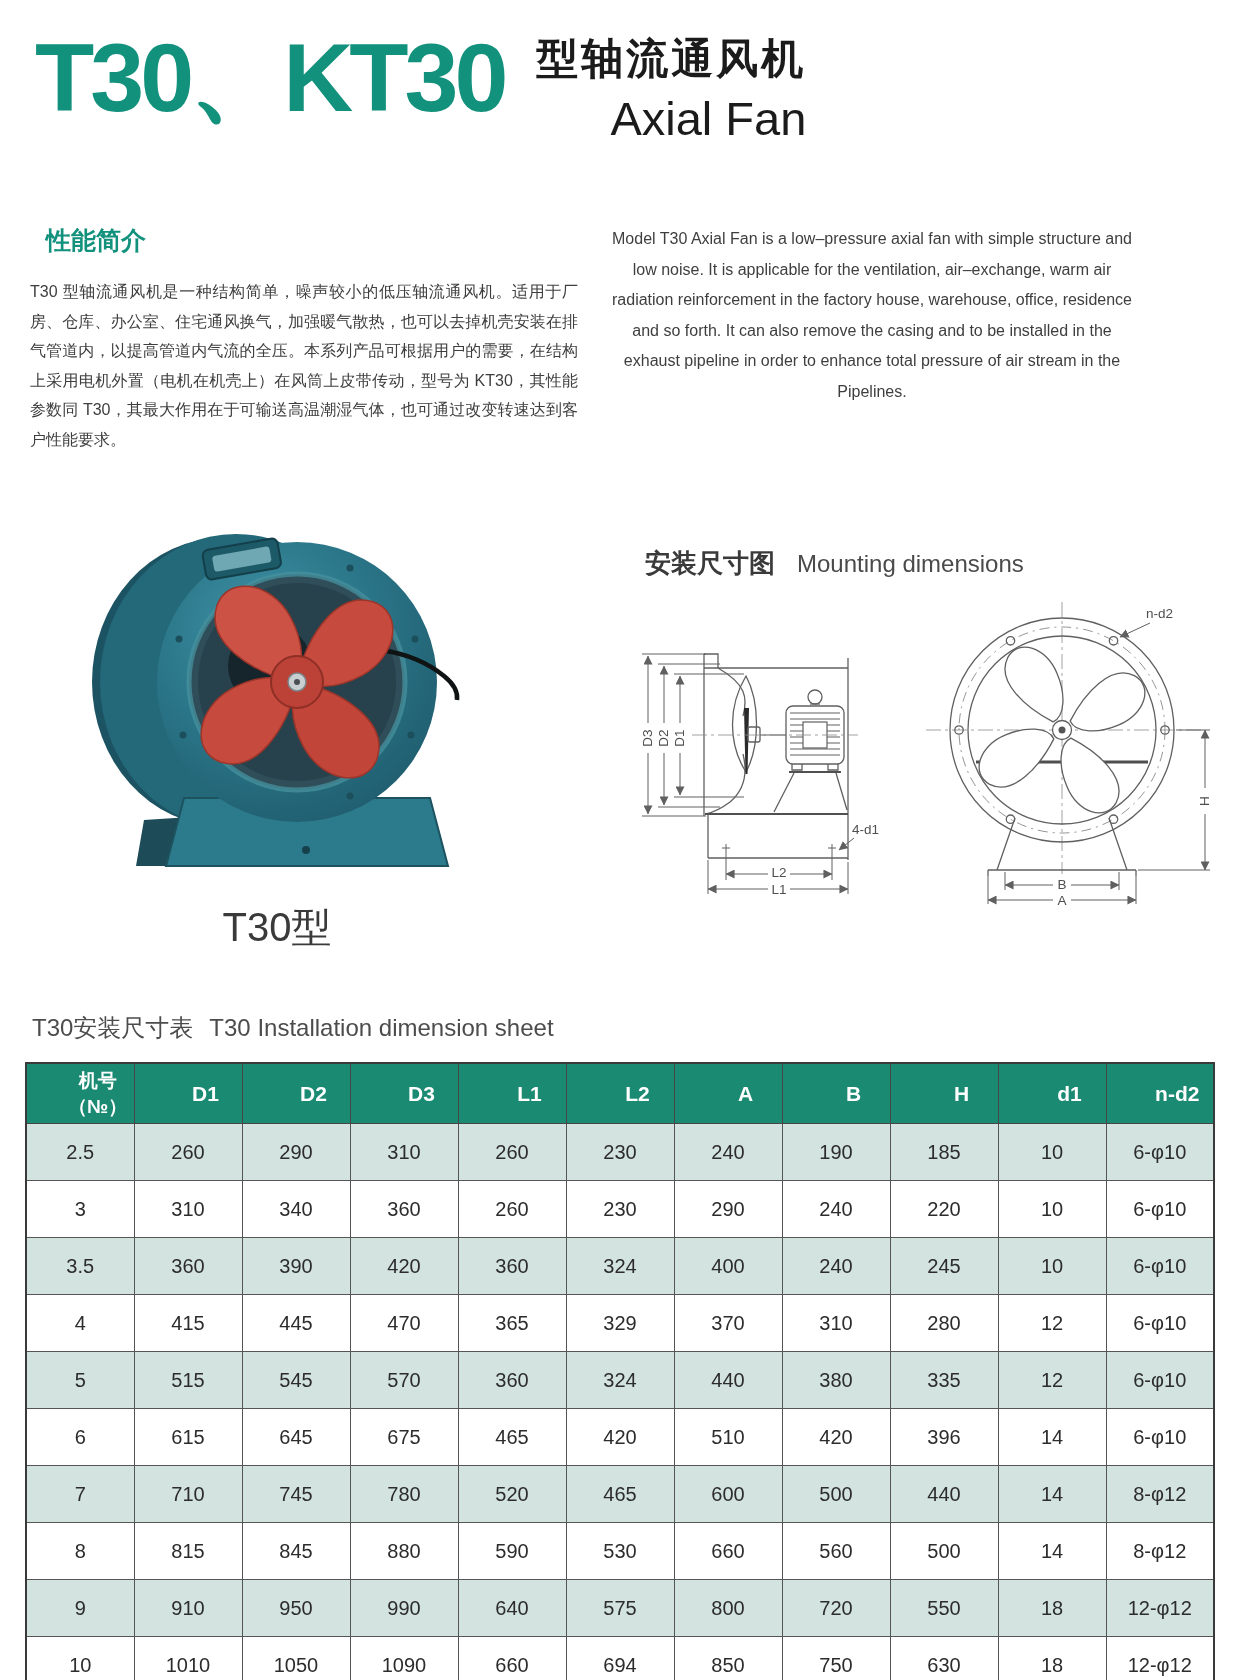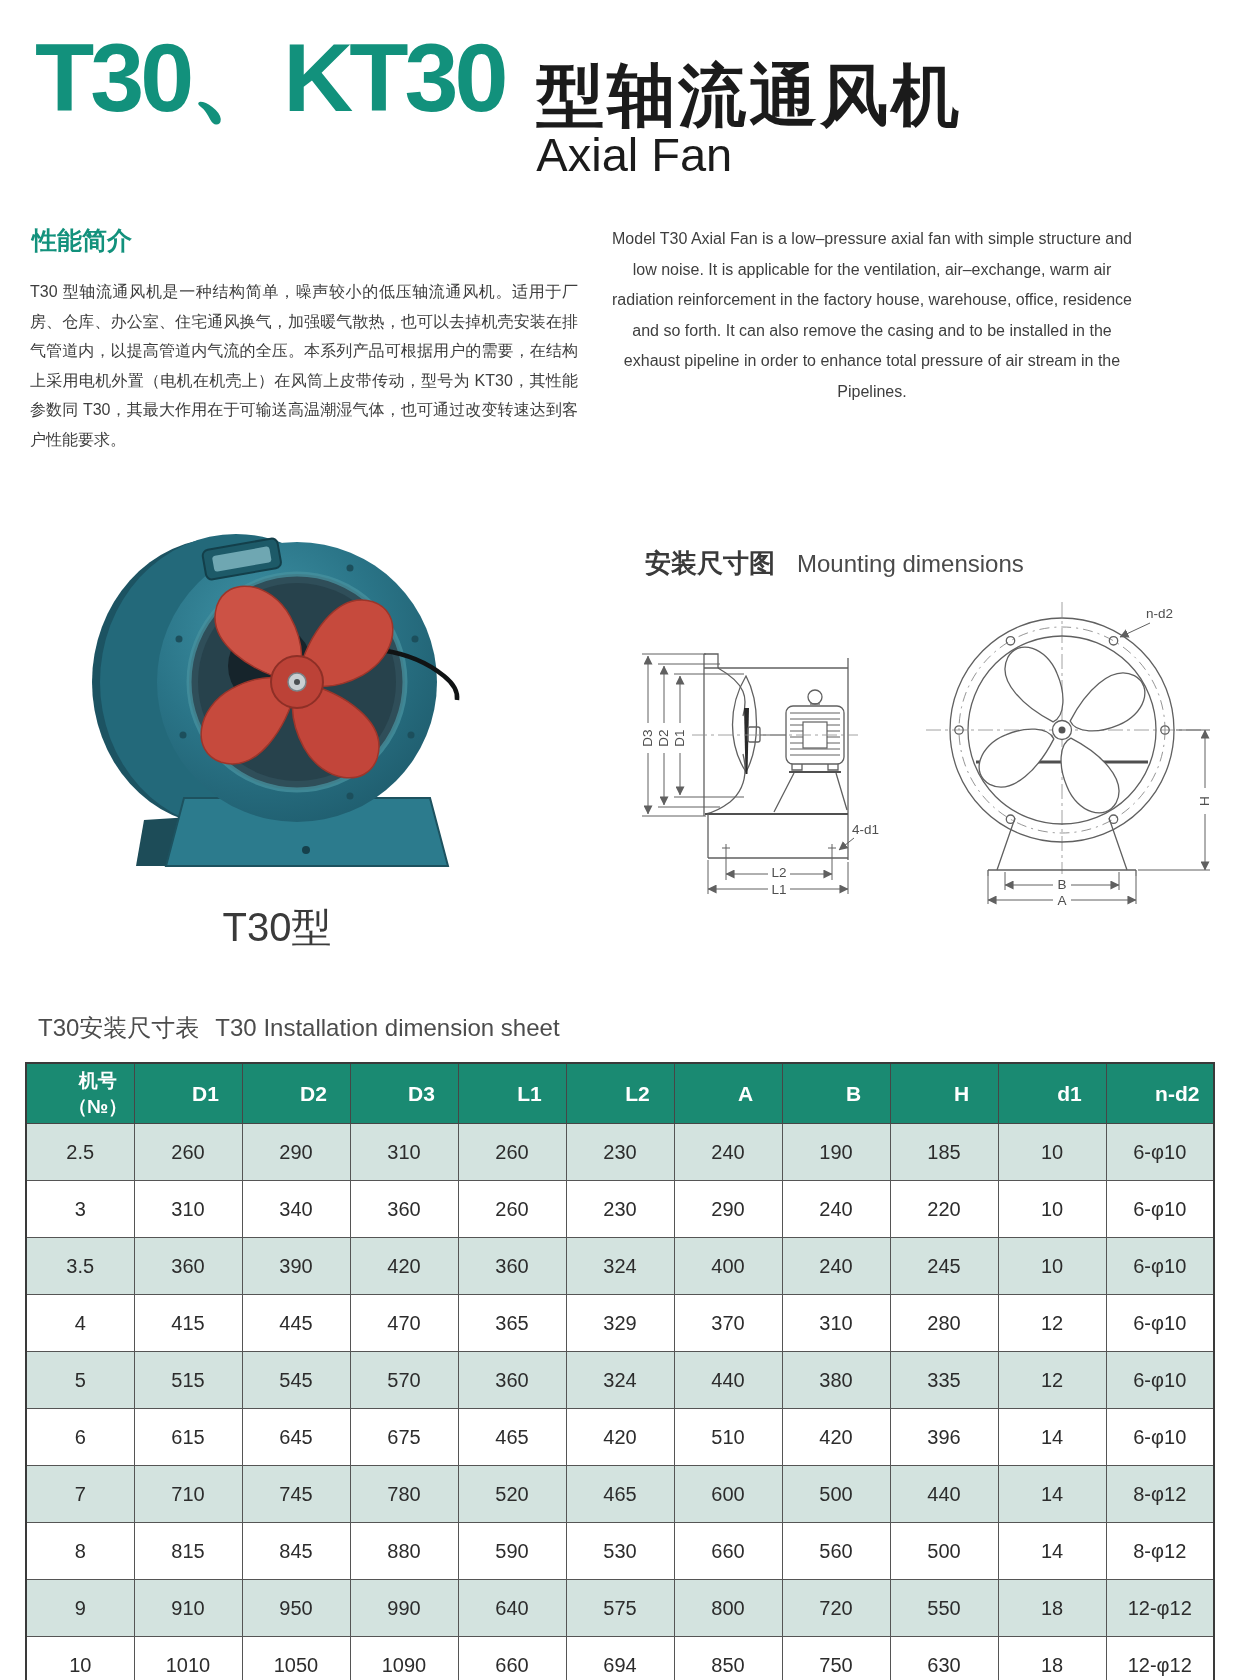--- a/index.html
+++ b/index.html
@@ -1,30 +1,30 @@
 <!DOCTYPE html>
 <html style="--accent: #12917c; --table-header-bg: #1a8a72; --row-shade: #d3e3df; --drawing-line: #606060; --photo-casing: #2c7b8d; --photo-blades: #c64a3d;"><head>
 <meta charset="utf-8">
 <style>
   html,body{margin:0;padding:0;background:#fff;}
   .page{position:relative;width:1240px;height:1680px;background:#fff;overflow:hidden;
         font-family:"Liberation Sans","DejaVu Sans",sans-serif;color:#3e3e3e;}
 
   
-  .masthead{position:absolute;left:35px;top:18px;display:flex;align-items:flex-start;gap:32px;}
+  .masthead{position:absolute;left:35px;top:18px;display:flex;align-items:flex-start;gap:32px;text-align:right;}
   .brand-title{font-size:97px;font-weight:bold;line-height:120px;color:var(--accent,#12917c);letter-spacing:-4px;white-space:nowrap;}
   .subtitle{display:flex;flex-direction:column;margin-top:12px;}
-  .subtitle-cn{font-size:68px;font-weight:bold;color:#1b1b1b;letter-spacing:3px;line-height:58px;white-space:nowrap;margin-top:36px;}
+  .subtitle-cn{font-size:42px;font-weight:bold;color:#1b1b1b;letter-spacing:3px;line-height:58px;white-space:nowrap;}
   .subtitle-en{font-size:47px;color:#1b1b1b;line-height:54px;margin-top:4px;}
 
   
   .col{position:absolute;top:224px;}
   .col-cn{left:30px;width:548px;}
   .col-en{left:608px;width:528px;}
-  .sec-heading{font-size:25px;font-weight:bold;color:var(--accent,#12917c);margin:0 0 20px 2px;}
+  .sec-heading{font-size:25px;font-weight:bold;color:var(--accent,#12917c);margin:0 0 20px 16px;}
   .col-en .sec-heading{font-size:28px;margin-bottom:15px;}
   .body-text{font-size:16px;line-height:29.5px;margin:0;text-align:justify;color:#3e3e3e;}
   .col-en .body-text{line-height:30.5px;text-align:center;}
 
   
   .photo{position:absolute;left:92px;top:500px;}
   .photo-caption{position:absolute;left:92px;top:900px;width:370px;text-align:center;font-size:40px;color:#3a3a3a;}
 
   
   .mount-heading{position:absolute;left:645px;top:546px;font-size:26px;color:#3a3a3a;white-space:nowrap;}
@@ -33,21 +33,21 @@
   .drawing-side{position:absolute;left:596px;top:596px;}
   .drawing-front{position:absolute;left:912px;top:582px;}
   .tech{stroke:#606060;fill:none;stroke-width:1.3px;}
   .thin{stroke:#606060;stroke-width:1px;}
   .thick{stroke:#505050;stroke-width:2.2px;}
   .cl{stroke:#8a8a8a;stroke-width:.8px;stroke-dasharray:15 4 3 4;}
   .dim{stroke:#606060;stroke-width:1px;}
   .dtxt{fill:#4f4f4f;font-size:13.5px;font-family:"Liberation Sans",sans-serif;}
 
   
-  .sheet-title{position:absolute;left:38px;top:1012px;font-size:24px;color:#4c4c4c;}
+  .sheet-title{position:absolute;left:32px;top:1012px;font-size:24px;color:#4c4c4c;}
   .sheet-title-cn{margin-right:16px;}
   table.dims{position:absolute;left:25px;top:1062px;width:1190px;border-collapse:collapse;table-layout:fixed;border:2.5px solid #3a3a3a;}
   .dims th{background:var(--table-header-bg,#1a8a72);color:#fff;font-size:21px;font-weight:bold;height:57px;
            border:1.6px solid #464646;border-left:1px solid rgba(255,255,255,.5);padding-left:36px;}
   .dims th:first-child{border-left:1.6px solid #464646;font-size:19px;}
   .dims td{height:54px;text-align:center;font-size:20px;color:#2c2c2c;background:#fff;border:1.6px solid #555;}
   .dims tr.shade td{background:var(--row-shade,#d3e3df);}
 </style>
 </head>
 <body>

